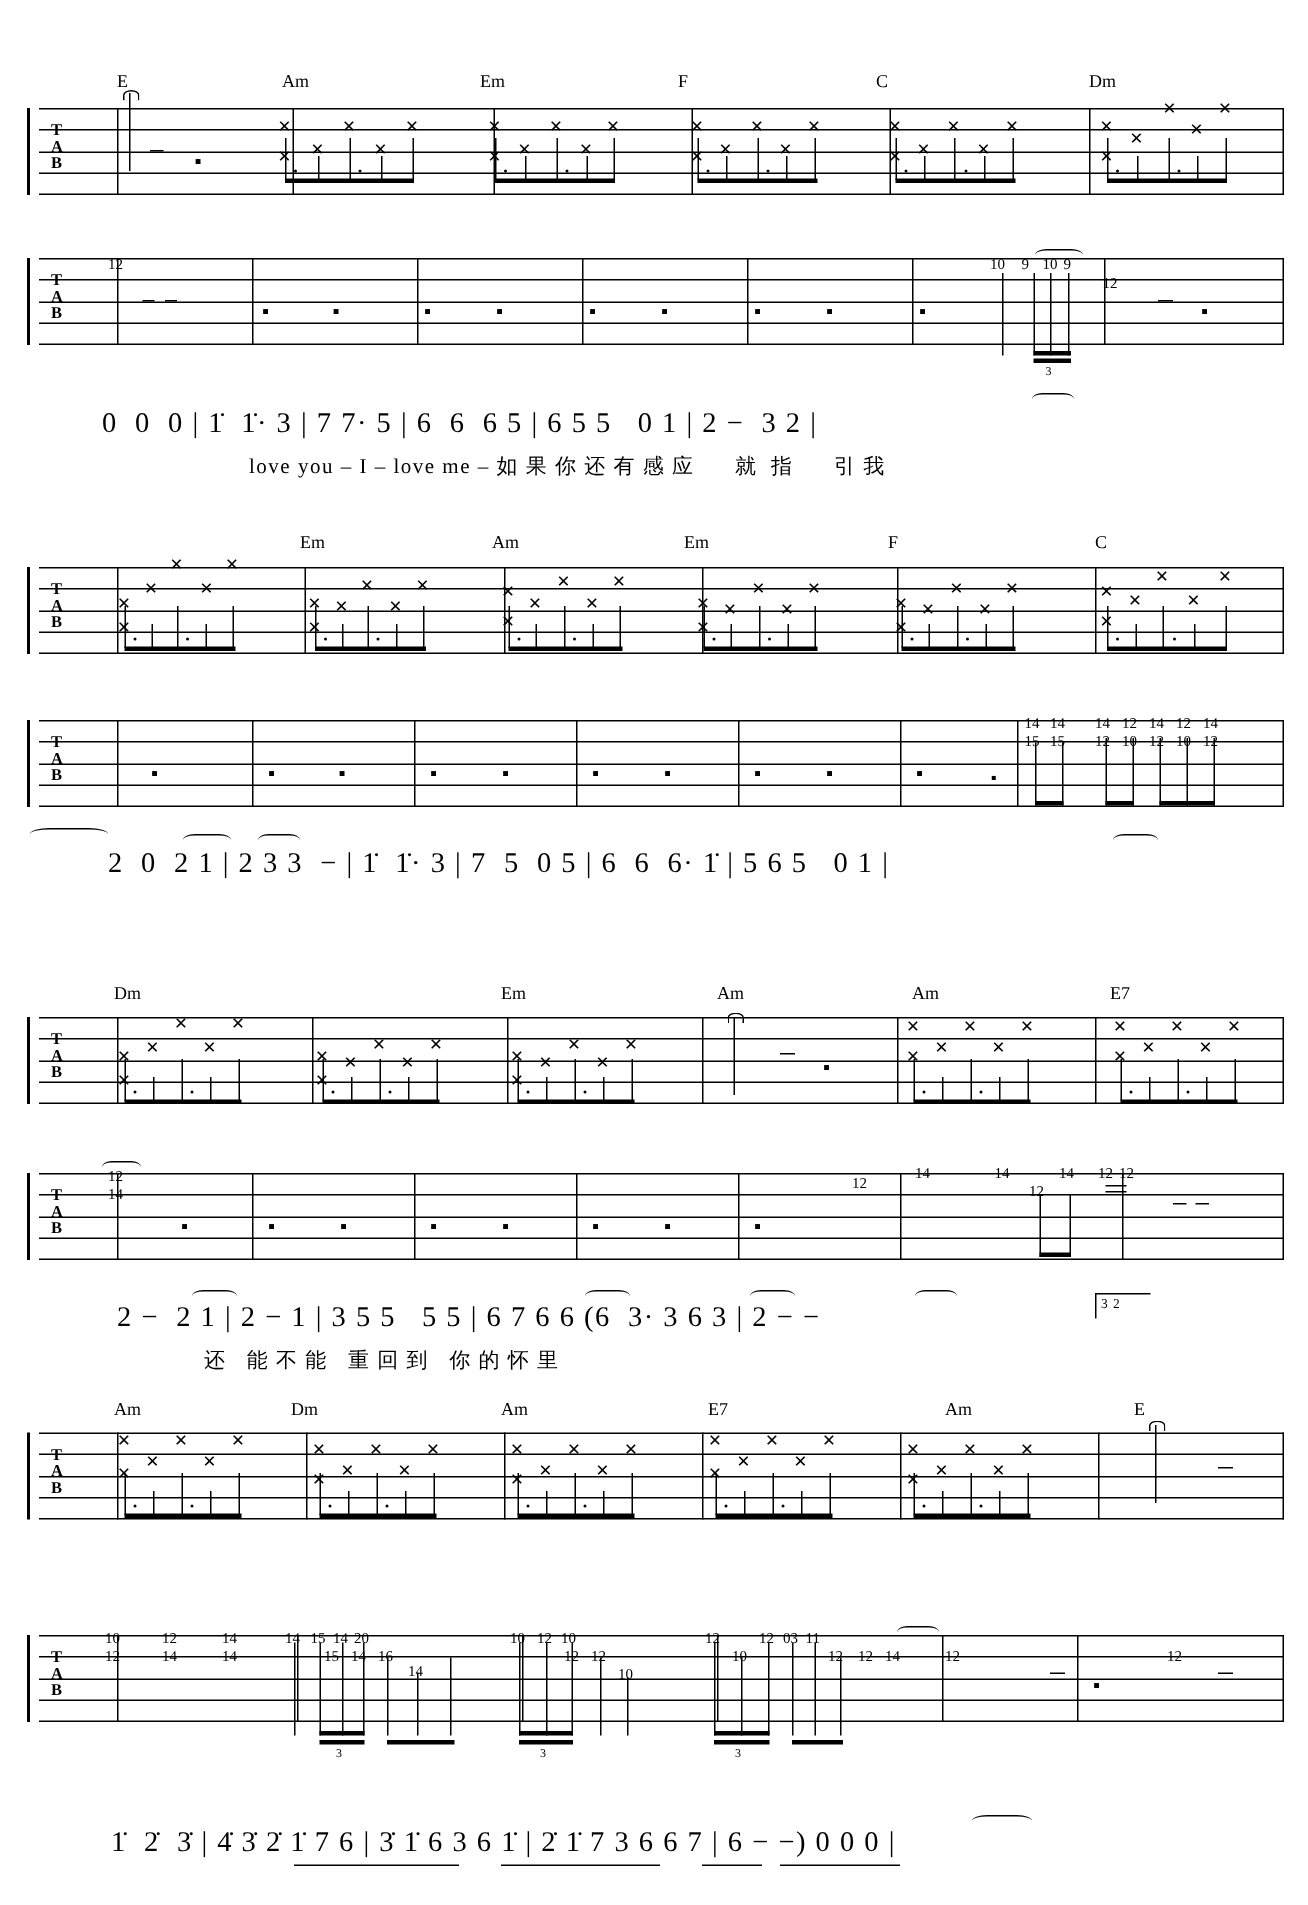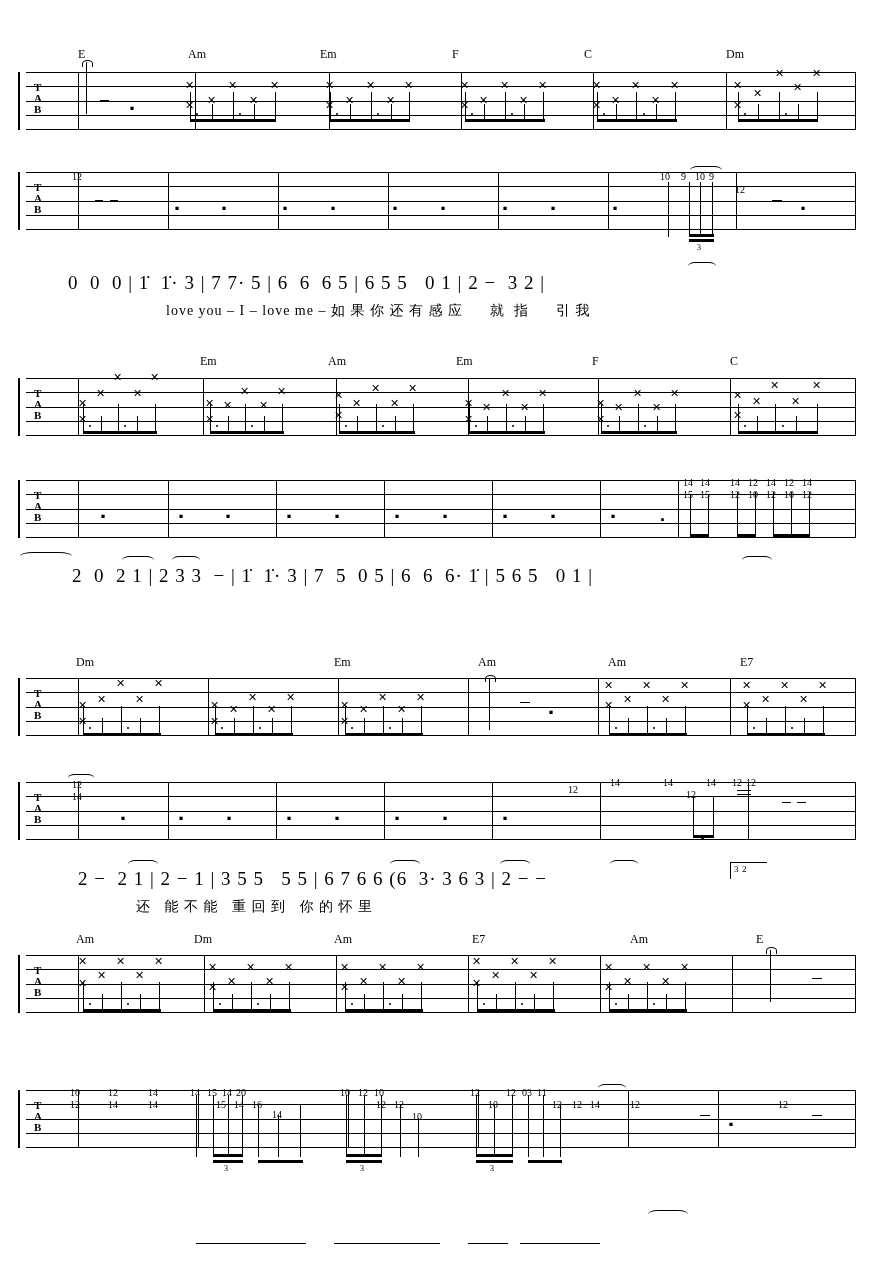--- a/index.html
+++ b/index.html
@@ -744,19 +744,20 @@
 
   <div class="num" style="left:572px;top:1100px;">12</div>
   <div class="num" style="left:590px;top:1100px;">14</div>
   <div class="num" style="left:630px;top:1100px;">12</div>
   <div class="tie" style="left:598px;top:1084px;width:28px;"></div>
   <div class="dash" style="left:700px;top:1115px;width:10px;"></div>
   <div class="rest" style="left:728px;top:1112px;">𝅇</div>
   <div class="num" style="left:778px;top:1100px;">12</div>
   <div class="dash" style="left:812px;top:1115px;width:10px;"></div>
 
+  <div class="numline" style="left:74px;top:1218px;">1̇  2̇  3̇ | 4̇ 3̇ 2̇ 1̇ 7 6 | 3̇ 1̇ 6 3 6 1̇ | 2̇ 1̇ 7 3 6 6 7 | 6 − −) 0 0 0 |</div>
   <div class="ul" style="left:196px;top:1243px;width:110px;"></div>
   <div class="ul" style="left:334px;top:1243px;width:106px;"></div>
   <div class="ul" style="left:468px;top:1243px;width:40px;"></div>
   <div class="ul" style="left:520px;top:1243px;width:80px;"></div>
   <div class="tie" style="left:648px;top:1210px;width:40px;"></div>
 
 </div>
 
 </body></html>

